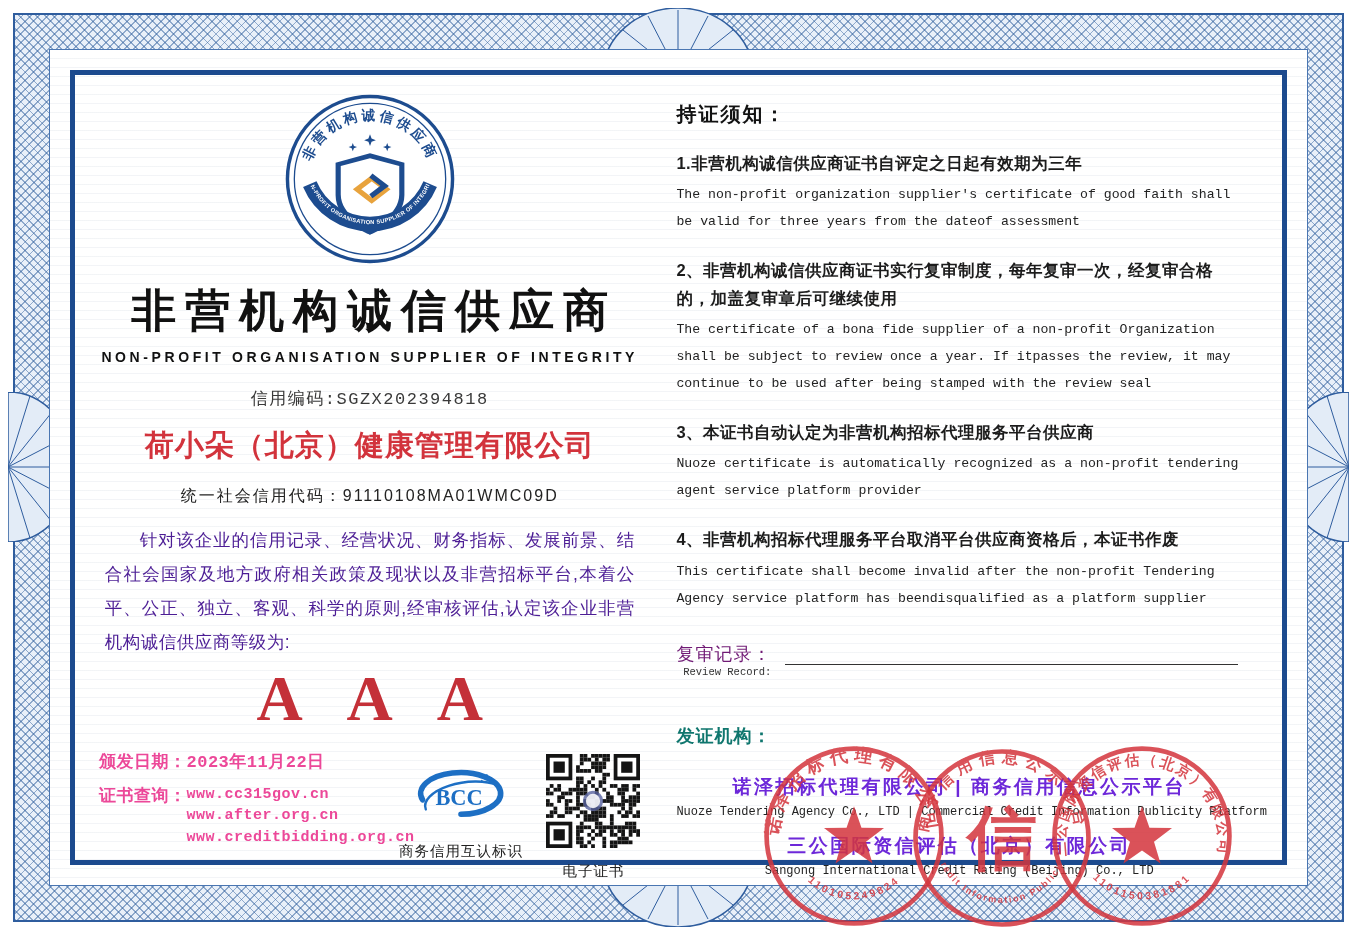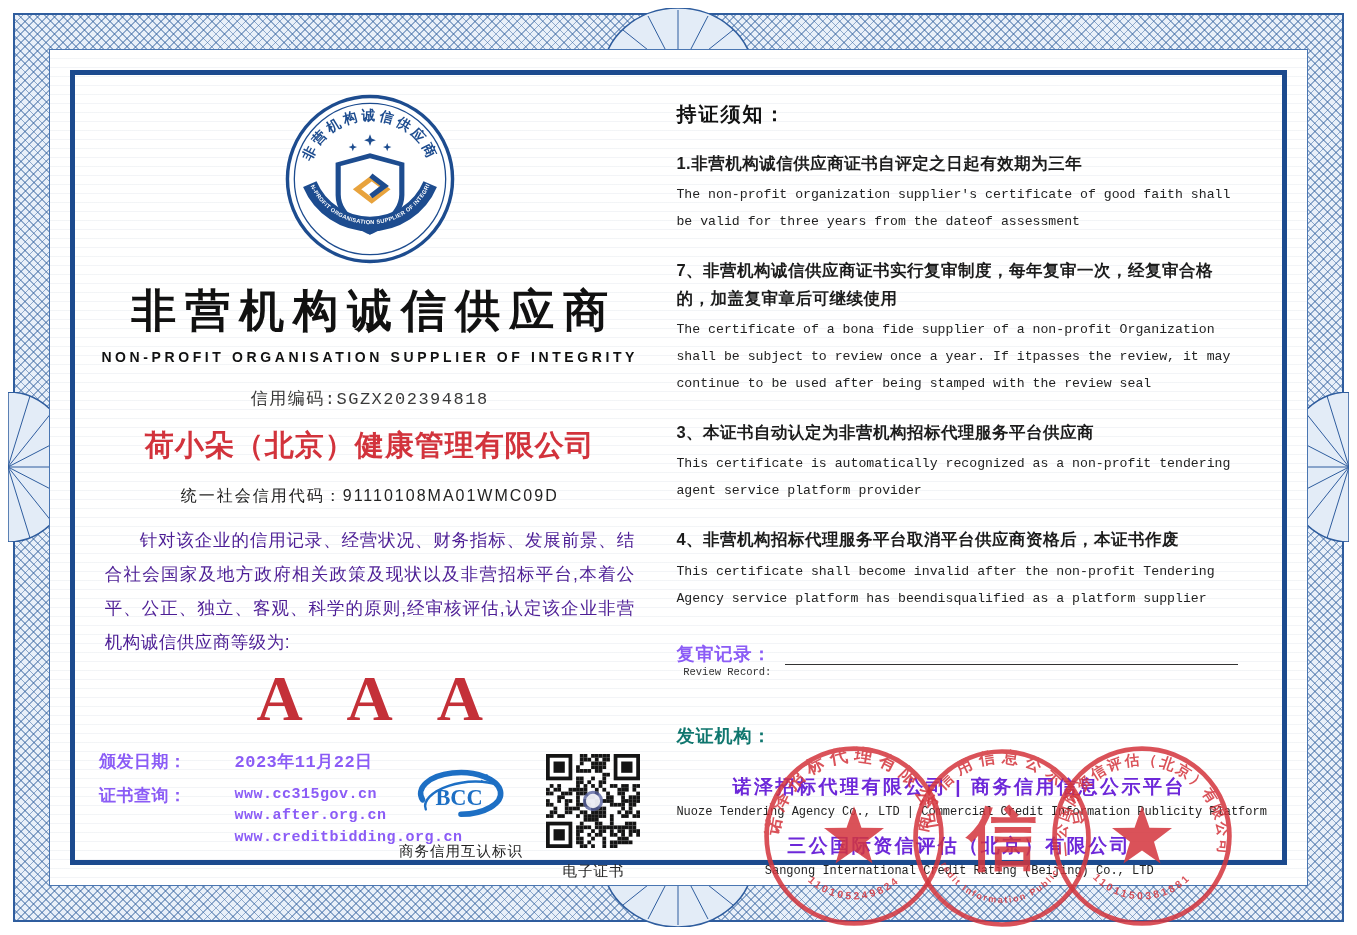--- a/index.html
+++ b/index.html
@@ -39,40 +39,40 @@
   .credit-code{margin-top:22px;font-size:17px;color:#3a3a3a;letter-spacing:1.5px;
     font-family:"Liberation Mono","DejaVu Sans Mono",monospace;}
   .company{margin-top:16px;font-size:29px;font-weight:700;color:#d2333c;letter-spacing:1px;white-space:nowrap;}
   .uscc{margin-top:20px;font-size:16px;color:#222;letter-spacing:2px;white-space:nowrap;}
   .para{margin:16px auto 0;width:530px;text-align:justify;text-indent:2em;
     font-size:17.5px;line-height:1.95;color:#4c1d95;letter-spacing:.5px;}
   .grade{margin-top:2px;font-family:"Liberation Serif","DejaVu Serif",serif;
     font-size:64px;font-weight:900;color:#c43038;letter-spacing:44px;padding-left:44px;}
   .bottom-left{margin-top:14px;display:flex;align-items:flex-start;text-align:left;}
   .info-rows{width:300px;}
-  .info-row{display:flex;font-size:17px;color:#8b5cf6;font-weight:600;margin-bottom:11px;letter-spacing:.5px;gap:48px;}
+  .info-row{display:flex;font-size:17px;color:#ec4899;font-weight:600;margin-bottom:11px;letter-spacing:.5px;}
   .info-row .lbl{white-space:nowrap;}
   .info-row .val{font-family:"Liberation Mono","DejaVu Sans Mono",monospace;font-weight:600;}
   .url-list div{font-family:"Liberation Mono","DejaVu Sans Mono",monospace;font-size:15px;
     font-weight:600;line-height:1.45;}
   .logo-block{display:flex;flex-direction:column;align-items:center;margin-top:12px;}
   .bcc-svg{width:96px;height:66px;}
   .qr-svg{width:94px;height:94px;margin-top:-8px;}
   .logo-caption{font-size:14.5px;color:#222;margin-top:14px;white-space:nowrap;letter-spacing:1px;}
   .gap18{width:26px;}
 
   
   .notice-heading{font-size:20px;font-weight:700;color:#111;letter-spacing:2px;margin-top:8px;font-family:Liberation Serif, serif;}
   .notice-item{margin-top:22px;}
   .notice-zh{font-size:16.5px;font-weight:600;color:#1c1c1c;line-height:1.65;letter-spacing:.5px;}
   .notice-en{font-family:"Liberation Mono","DejaVu Sans Mono",monospace;
     font-size:13.2px;color:#222;line-height:2.05;margin-top:4px;}
   .review-row{margin-top:30px;display:flex;align-items:flex-start;}
   .review-labels{white-space:nowrap;}
-  .review-zh{font-size:18px;font-weight:700;color:#8b5cf6;letter-spacing:1px;}
+  .review-zh{font-size:18px;font-weight:400;color:#701a75;letter-spacing:1px;}
   .review-en{font-family:"Liberation Mono","DejaVu Sans Mono",monospace;font-size:10.5px;color:#333;text-align:right;}
   .review-line{flex:1;border-bottom:1.5px solid #333;margin:22px 4px 0 14px;}
   .issuer-label{margin-top:46px;font-size:18px;font-weight:600;color:#0f766e;letter-spacing:1px;}
   .issuer-wrap{position:relative;margin-top:26px;height:170px;}
   .issuer-text{position:relative;z-index:1;text-align:center;}
   .org-zh{font-size:19px;font-weight:700;color:#6d28d9;letter-spacing:2.5px;white-space:nowrap;}
   .org-en{font-family:"Liberation Mono","DejaVu Sans Mono",monospace;font-size:12px;color:#222;
     margin-top:5px;margin-bottom:14px;white-space:nowrap;}
   .seal{position:absolute;width:188px;height:188px;z-index:2;opacity:.85;pointer-events:none;}
   .seal svg{display:block;width:100%;height:100%;}
@@ -431,26 +431,26 @@
 
     <div class="col-right">
 
       <div class="notice-heading">持证须知：</div>
 
       <div class="notice-item">
         <div class="notice-zh">1.非营机构诚信供应商证书自评定之日起有效期为三年</div>
         <div class="notice-en">The non-profit organization supplier's certificate of good faith shall be valid for three years from the dateof assessment</div>
       </div>
       <div class="notice-item">
-        <div class="notice-zh">7、非营机构诚信供应商证书实行复审制度，每年复审一次，经复审合格的，加盖复审章后可继续使用</div>
+        <div class="notice-zh">2、非营机构诚信供应商证书实行复审制度，每年复审一次，经复审合格的，加盖复审章后可继续使用</div>
         <div class="notice-en">The certificate of a bona fide supplier of a non-profit Organization shall be subject to review once a year. If itpasses the review, it may continue to be used after being stamped with the review seal</div>
       </div>
       <div class="notice-item">
         <div class="notice-zh">3、本证书自动认定为非营机构招标代理服务平台供应商</div>
-        <div class="notice-en">This certificate is automatically recognized as a non-profit tendering agent service platform provider</div>
+        <div class="notice-en">Nuoze certificate is automatically recognized as a non-profit tendering agent service platform provider</div>
       </div>
       <div class="notice-item">
         <div class="notice-zh">4、非营机构招标代理服务平台取消平台供应商资格后，本证书作废</div>
         <div class="notice-en">This certificate shall become invalid after the non-profit Tendering Agency service platform has beendisqualified as a platform supplier</div>
       </div>
 
       <div class="review-row">
         <div class="review-labels">
           <div class="review-zh">复审记录：</div>
           <div class="review-en">Review Record:</div>

